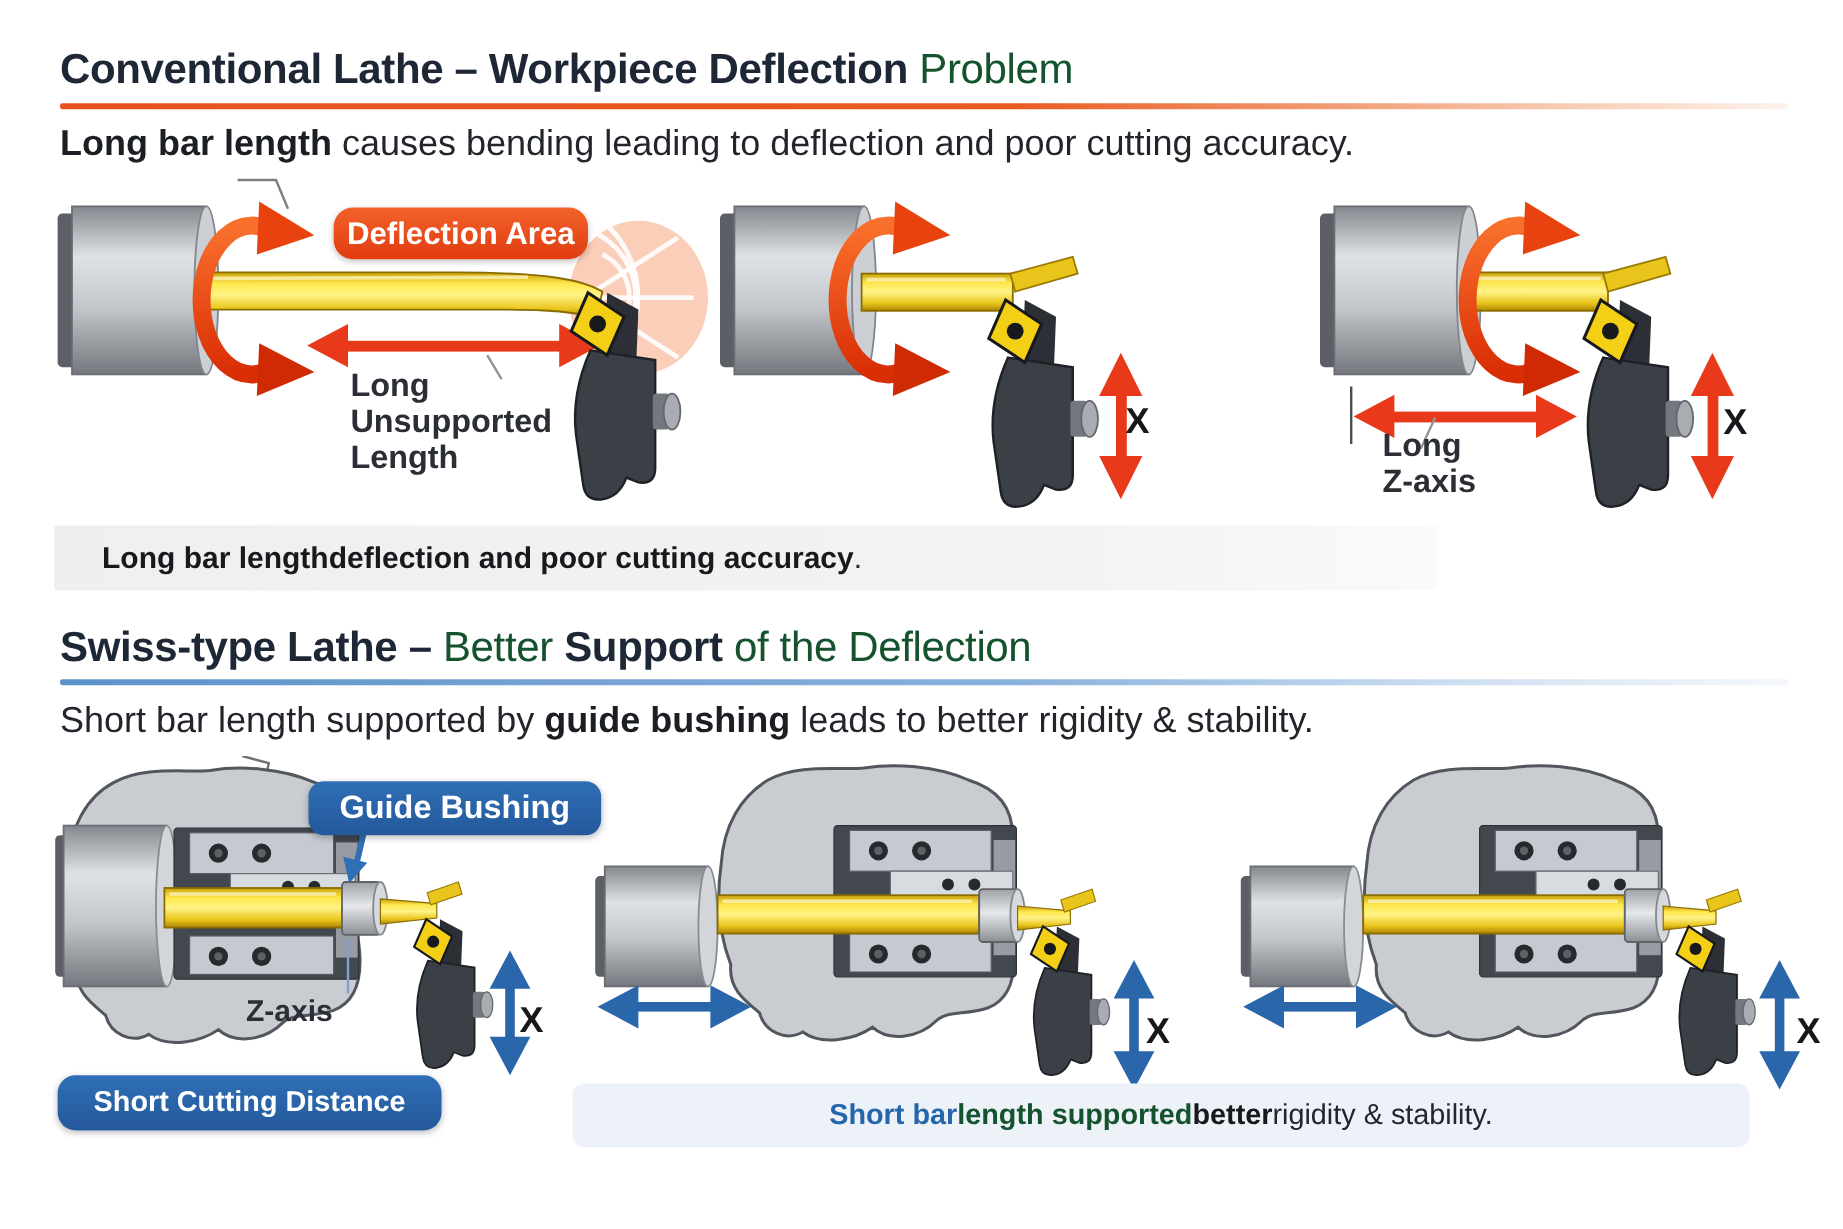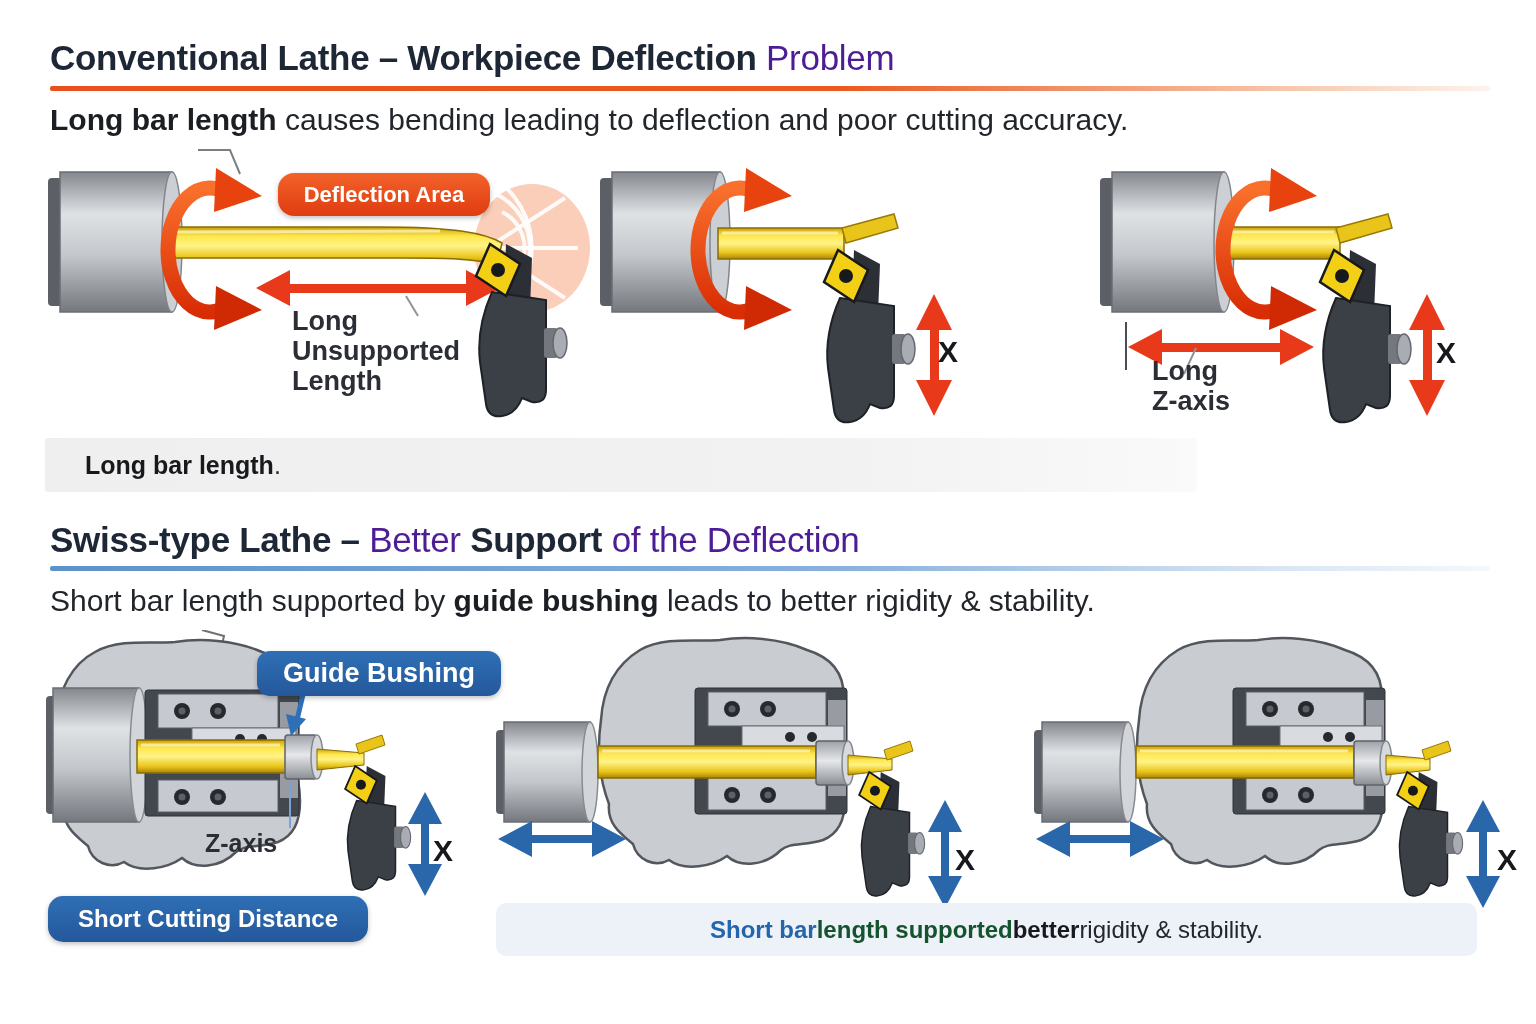--- a/index.html
+++ b/index.html
@@ -1,33 +1,33 @@
 <!DOCTYPE html>
 <html><head>
 <meta charset="utf-8">
 <style>
   html,body{margin:0;padding:0;background:#fff;}
   body{width:1536px;height:1024px;position:relative;overflow:hidden;
        font-family:"Liberation Sans",sans-serif;-webkit-font-smoothing:antialiased;}
   .abs{position:absolute;}
   .h1{font-size:35px;font-weight:700;color:#1d2736;letter-spacing:-0.3px;white-space:nowrap;}
-  .h1 .light{font-weight:400;color:#4c1d95;}
+  .h1 .light{font-weight:400;color:#14532d;}
   .rule{height:5px;border-radius:2px;}
   .rule-orange{background:linear-gradient(90deg,#e8511d 0%,#ea5a20 55%,#f6c4a8 85%,#fdf3ed 100%);}
   .rule-blue{background:linear-gradient(90deg,#5d92c9 0%,#88b1dc 55%,#d7e5f4 85%,#f4f8fc 100%);}
   .sub{font-size:30px;color:#22262c;white-space:nowrap;}
   .sub b{font-weight:700;color:#1b1e23;}
   .banner{display:flex;align-items:center;font-size:25px;color:#23262b;white-space:nowrap;}
   .banner b{font-weight:700;color:#17191d;}
   .banner1{background:linear-gradient(90deg,#efefef 0%,#f2f2f2 70%,#fafafa 100%);
            border-radius:3px;padding-left:40px;}
   .banner2{background:#edf1f8;border-radius:10px;justify-content:center;font-size:24px;}
   .badge{display:flex;align-items:center;justify-content:center;color:#fff;font-weight:700;
          white-space:nowrap;box-shadow:0 2px 5px rgba(0,0,0,0.25);}
-  .badge-orange{background:linear-gradient(180deg,#f2622a 0%,#e03c10 100%);border-radius:16px;font-size:22px;}
+  .badge-orange{background:linear-gradient(180deg,#f2622a 0%,#e03c10 100%);border-radius:16px;font-size:26px;}
   .badge-blue{background:linear-gradient(180deg,#2f6fb5 0%,#24589b 100%);border-radius:13px;font-size:27px;}
   .lbl{font-weight:700;color:#2b2f35;text-align:left;font-size:27px;line-height:30px;white-space:nowrap;}
   .xlbl{font-weight:700;color:#16181b;font-size:30px;}
   svg{display:block;}
 </style>
 </head>
 <body>
 
 <svg width="0" height="0" style="position:absolute">
   <defs>
@@ -180,20 +180,21 @@
 </div>
 <div class="abs xlbl" style="left:938px;top:335px">X</div>
 <div class="abs lbl" style="left:1152px;top:356px;width:140px">
   <div>Long</div>
   <div>Z-axis</div>
 </div>
 <div class="abs xlbl" style="left:1436px;top:336px">X</div>
 
 <div class="abs banner banner1" style="left:45px;top:438px;width:1112px;height:54px">
     <b>Long bar length</b>
+    <b>deflection and poor cutting accuracy</b>
     <span>.</span>
   </div>
 
 <div class="abs h1" style="left:50px;top:520px"><span>Swiss-type Lathe – </span><span class="light">Better </span><span>Support</span><span class="light"> of the Deflection</span></div>
 <div class="abs rule rule-blue" style="left:50px;top:566px;width:1440px"></div>
 <div class="abs sub" style="left:50px;top:584px"><span>Short bar length supported by </span><b>guide bushing</b><span> leads to better rigidity &amp; stability.</span></div>
 
 <svg class="abs" style="left:40px;top:630px" width="470" height="280" viewBox="0 0 470 280">
   <polyline points="162,0 184,6 170,68" fill="none" stroke="#6d7176" stroke-width="2"></polyline>
   <path d="M55,22 C80,8 115,14 135,12 C160,8 195,10 222,22 C248,30 262,48 258,78 L258,150 C264,185 256,205 238,212 C220,218 205,214 196,222 C180,238 155,240 142,228 C128,238 100,244 84,232 C70,240 52,232 48,216 C36,206 22,196 24,176 C14,150 12,120 16,92 C18,60 32,34 55,22 Z" fill="#c9cdd2" stroke="#53575d" stroke-width="2.5"></path>
@@ -357,18 +358,18 @@
   </g>
 </svg>
 
 <div class="abs badge badge-blue" style="left:257px;top:651px;width:244px;height:45px">Guide Bushing</div>
 <div class="abs lbl" style="left:205px;top:828px;width:100px;font-size:25px">Z-axis</div>
 <div class="abs xlbl" style="left:433px;top:834px">X</div>
 <div class="abs badge badge-blue" style="left:48px;top:896px;width:320px;height:46px;font-size:24px;border-radius:15px">Short Cutting Distance</div>
 <div class="abs xlbl" style="left:955px;top:843px">X</div>
 <div class="abs xlbl" style="left:1497px;top:843px">X</div>
 
-<div class="abs banner banner2" style="left:496px;top:903px;width:981px;height:53px">
+<div class="abs banner banner2" style="left:477px;top:903px;width:981px;height:53px">
     <b style="color:#2565ab">Short bar </b>
     <b style="color:#14532d">length supported</b>
     <b>better</b>
     <span> rigidity &amp; stability.</span>
   </div>
 
 </body></html>

